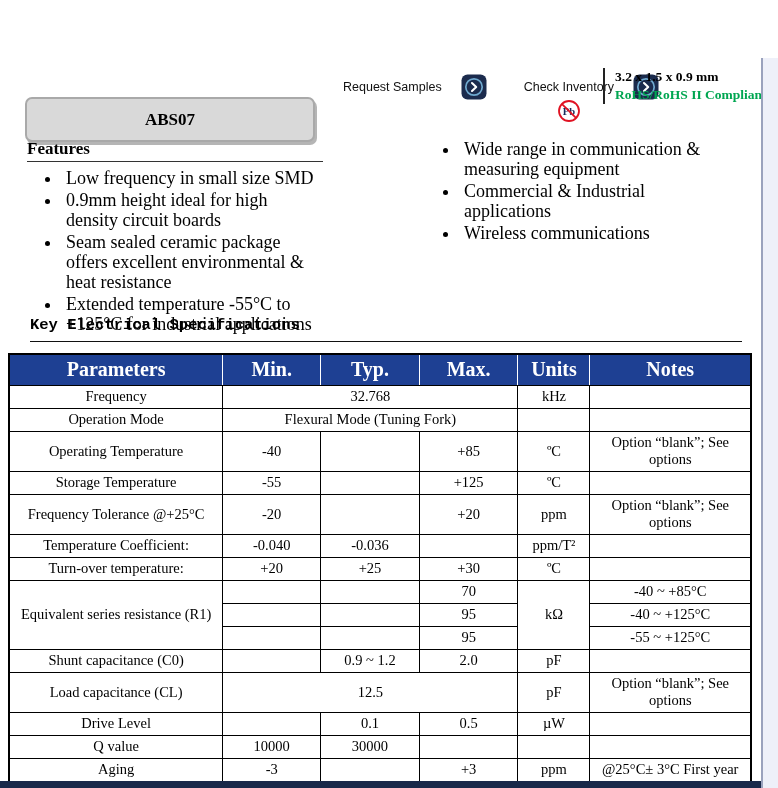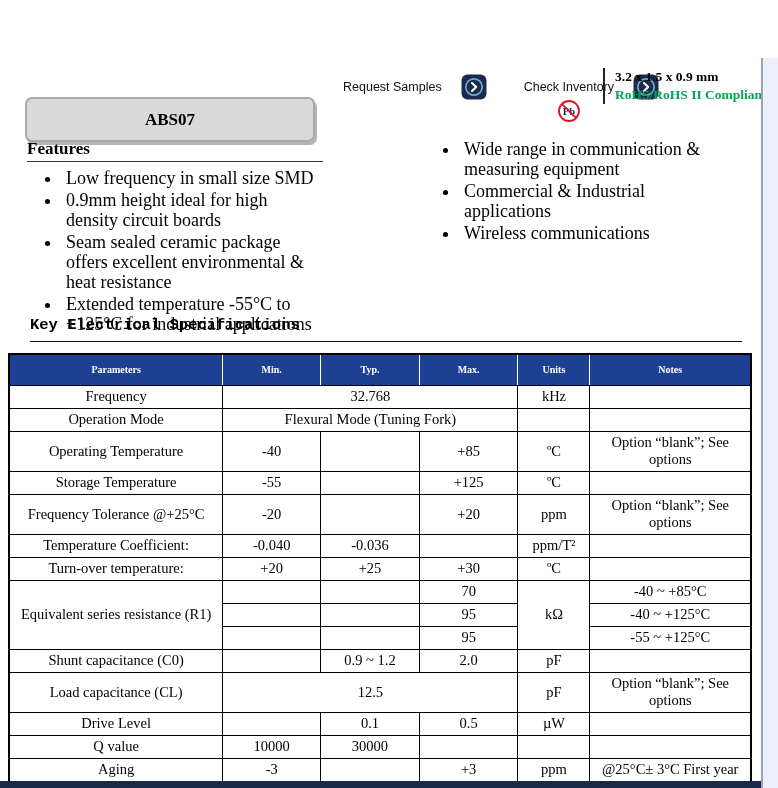--- a/index.html
+++ b/index.html
@@ -43,21 +43,21 @@
   .col-section li { font-size:18px; line-height:20px; padding-left:4px; margin-bottom:2px; }
 
   
   .specs-heading { position:absolute; left:30px; top:316px; width:712px;
                    font-size:15.5px; font-weight:bold; border-bottom:1.6px solid #111;
                    padding-bottom:7px;font-family:Liberation Mono, monospace; }
 
   
   .table-wrap { position:absolute; left:8px; top:353px; width:744px; }
   table { width:100%; border-collapse:collapse; border:2px solid #000; table-layout:fixed; }
-  thead th { background:#1e4093; color:#fff; font-weight:bold; font-size:10px;
+  thead th { background:#1e4093; color:#fff; font-weight:bold; font-size:20px;
              height:31px; border:1px solid #fff; border-top:2px solid #000; border-bottom:1.5px solid #000; }
   tbody td { border:1px solid #000; text-align:center; font-size:14.5px;
              line-height:17px; padding:2.5px 4px; }
 
   
   .footer-bar { position:absolute; left:0; top:781px; width:762px; height:7px; background:#19294a; }
   .edge-line { position:absolute; left:761px; top:58px; width:2px; height:730px; background:#9aa2bd; }
   .outside { position:absolute; left:763px; top:58px; width:15px; height:730px; background:#eef0f9; }
 </style>
 </head>

